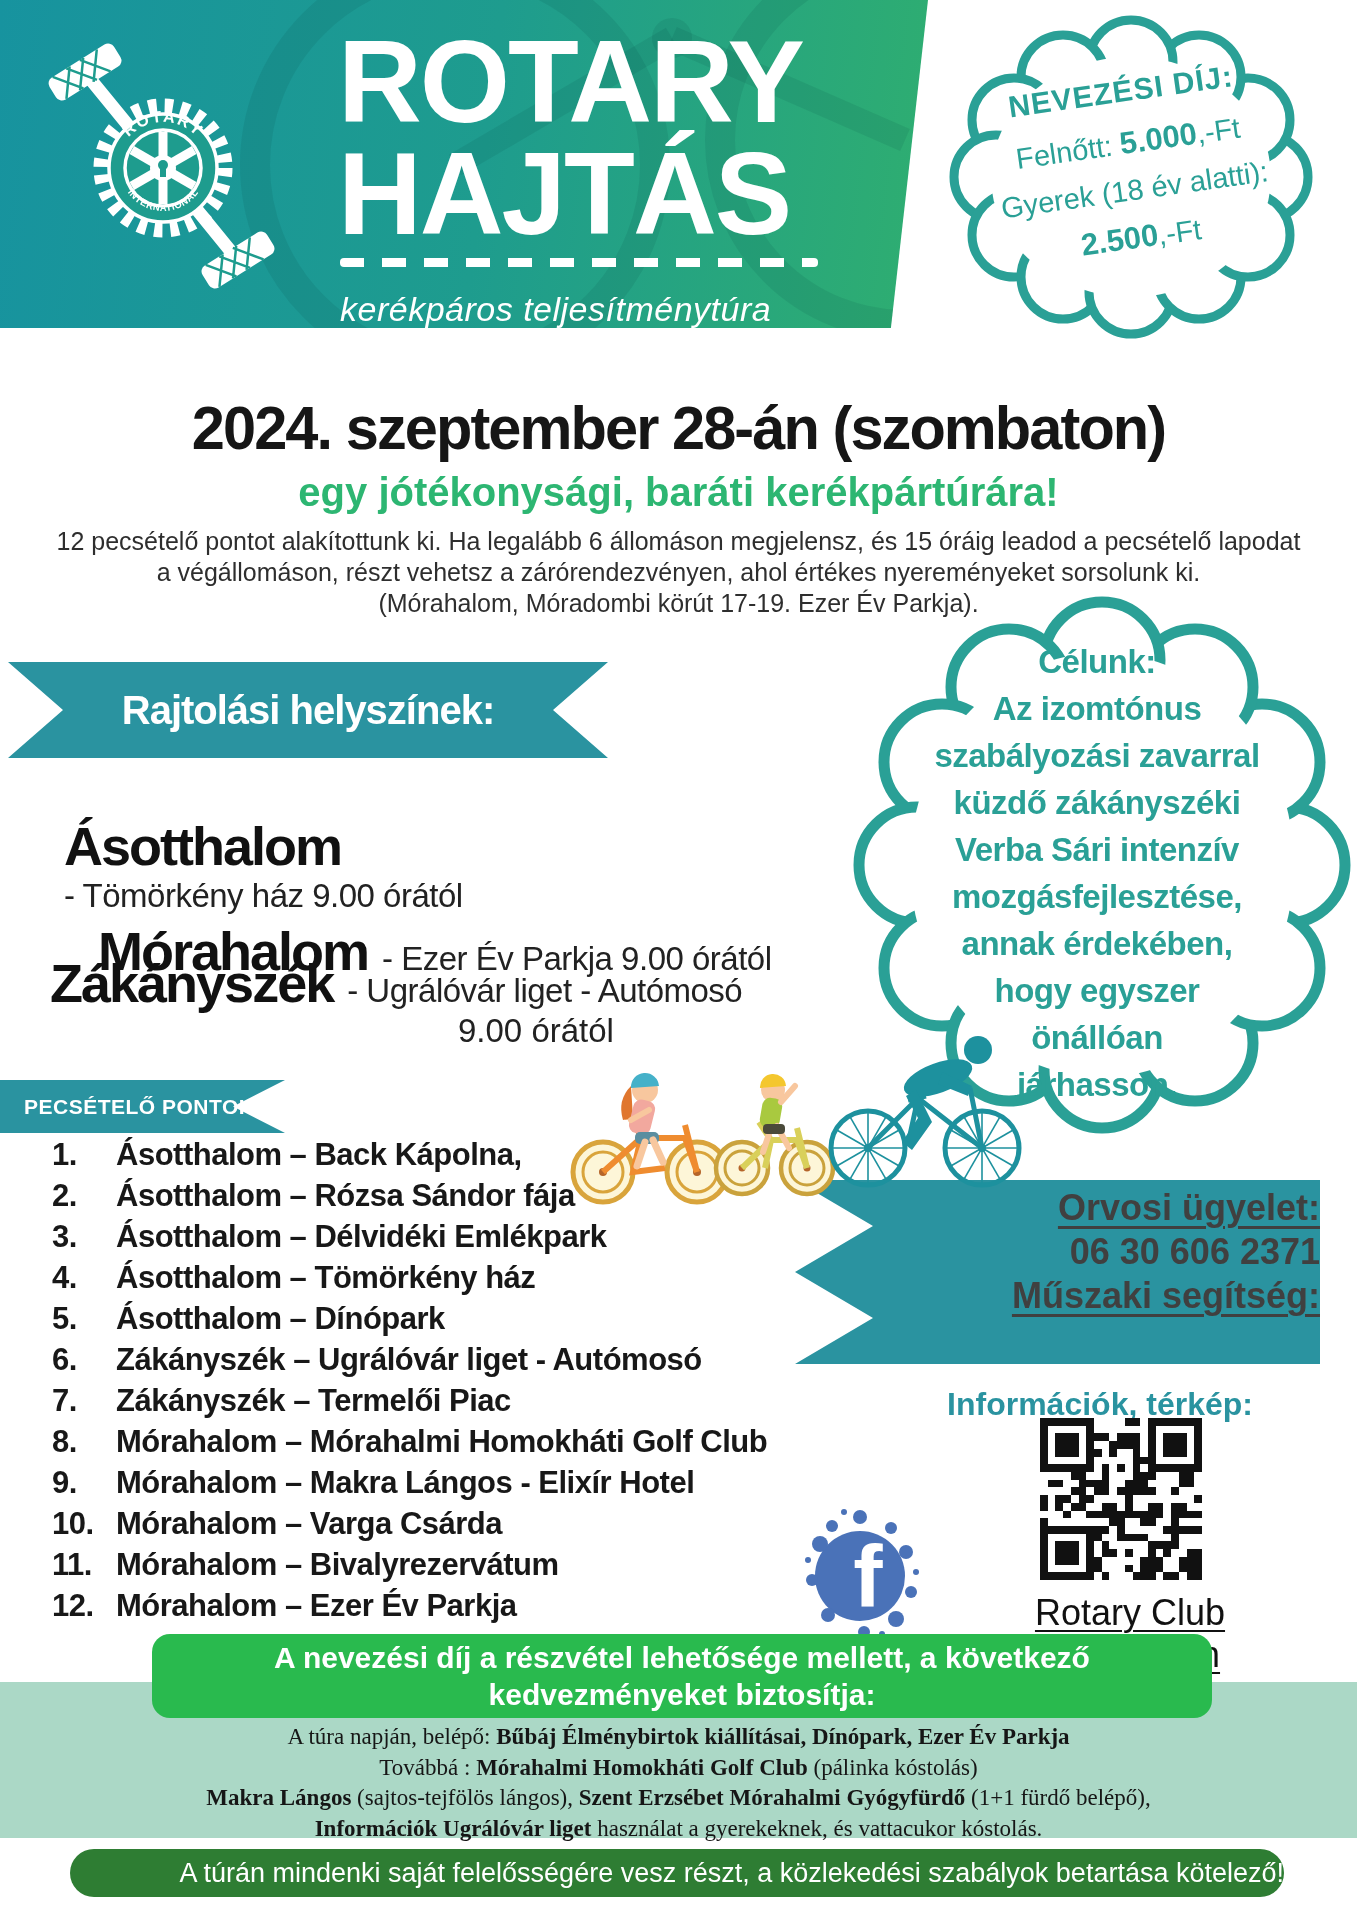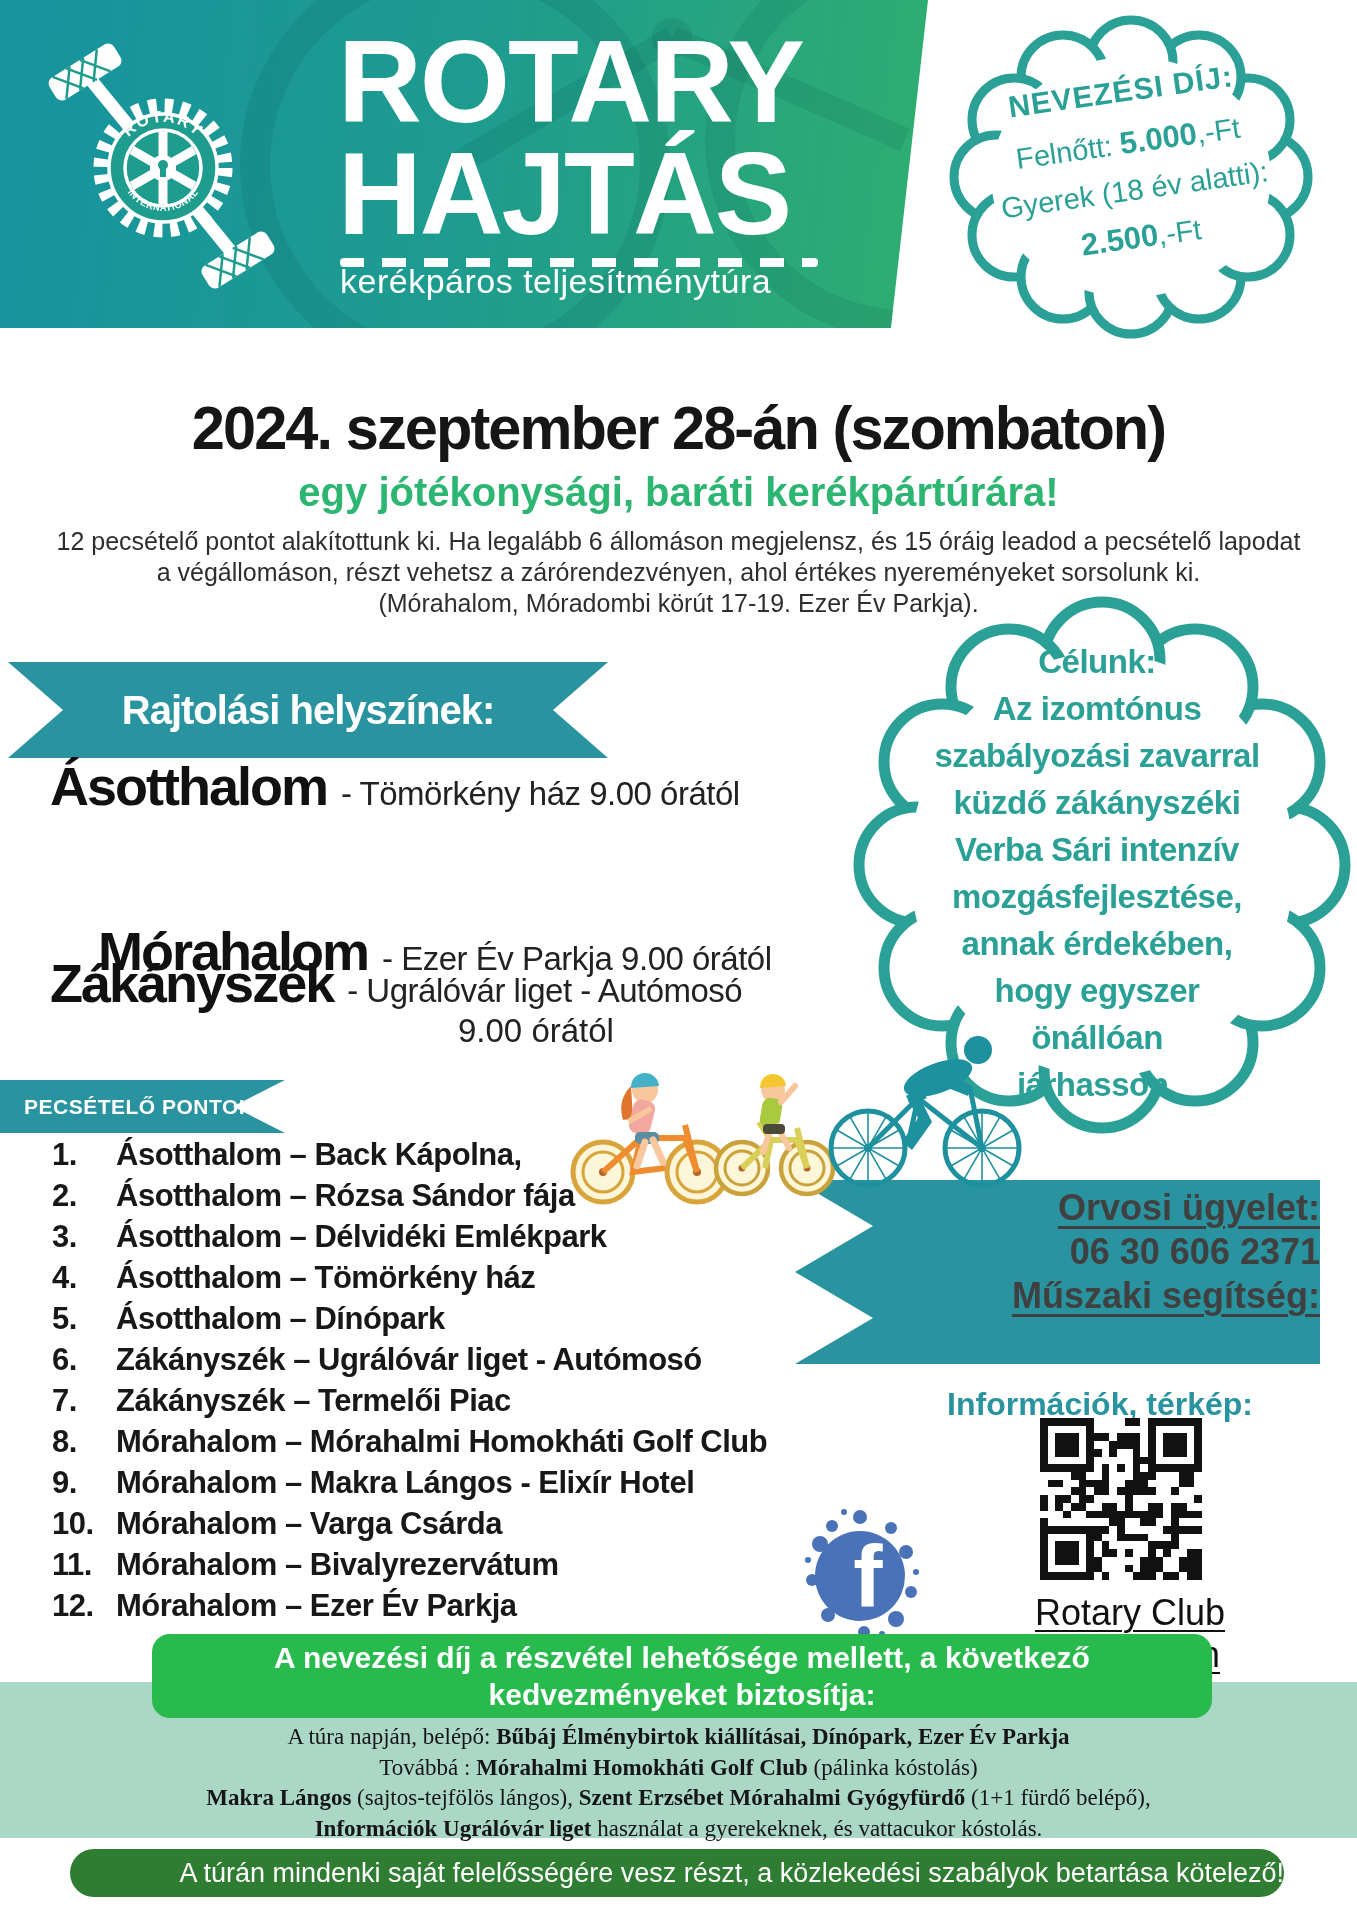--- a/index.html
+++ b/index.html
@@ -10,21 +10,21 @@
 
   
   .header{left:0;top:0;width:928px;height:328px;overflow:hidden;
           background:linear-gradient(97deg,#17939f 0%,#1e9c8e 52%,#2fae70 100%);
           clip-path:polygon(0 0,100% 0,96% 100%,0 100%);}
   .header svg.watermark{position:absolute;left:0;top:0;}
   .title1{left:338px;top:24px;font-size:116px;font-weight:800;color:#fff;line-height:1;letter-spacing:-2px;}
   .title2{left:338px;top:136px;font-size:116px;font-weight:800;color:#fff;line-height:1;letter-spacing:-2px;}
   .dash{left:340px;top:258px;width:478px;height:9px;border-radius:4px;
         background:repeating-linear-gradient(90deg,#fff 0 24px,transparent 24px 42px);}
-  .header-sub{left:340px;top:262px;font-size:34px;font-weight:500;color:#fff;letter-spacing:.5px;}
+  .header-sub{left:340px;top:290px;font-size:34px;font-weight:500;color:#fff;letter-spacing:.5px;font-style:italic;}
   .logo{left:35px;top:16px;}
 
   
   .fee-cloud-svg{left:905px;top:5px;}
   .fee-text{left:952px;top:74px;width:360px;transform:rotate(-8deg);transform-origin:center;
             color:var(--cloud_teal);text-align:center;}
   .fee-title{font-size:30px;font-weight:800;letter-spacing:1px;margin-bottom:17px;}
   .fee-line{font-size:29px;font-weight:500;margin-bottom:13px;}
   .fee-price{font-weight:800;font-size:31px;}
 
@@ -36,21 +36,21 @@
   .desc{left:0;top:526px;width:1357px;font-size:25px;line-height:31px;font-weight:500;color:#2e2e2e;}
 
   
   .ribbon-svg{left:8px;top:662px;}
   .ribbon-text{left:8px;top:662px;width:600px;height:96px;display:flex;align-items:center;
                justify-content:center;color:#fff;font-size:40px;font-weight:700;letter-spacing:-1px;}
   .loc-row{left:50px;display:flex;align-items:baseline;white-space:nowrap;}
   .loc-town{font-size:54px;font-weight:800;color:#111;letter-spacing:-2px;}
   .loc-detail{font-size:33px;font-weight:500;color:#222;margin-left:14px;letter-spacing:-0.5px;}
   .loc-detail2{left:458px;top:1012px;font-size:33px;font-weight:500;color:#222;}
-  .loc-r1{top:755px;} .loc-r2{top:920px;margin-left:48px;} .loc-r3{top:952px;}
+  .loc-r1{top:815px;flex-direction:column;} .loc-r2{top:920px;margin-left:48px;} .loc-r3{top:952px;}
 
   
   .stamp-banner-svg{left:0;top:1080px;}
   .stamp-banner-text{left:24px;top:1080px;height:53px;display:flex;align-items:center;
                      color:#fff;font-size:21px;font-weight:700;letter-spacing:.5px;}
   .stamp-list{left:52px;top:1134px;}
   .stamp-row{display:flex;height:41px;align-items:center;font-size:31px;font-weight:700;
              color:#181818;letter-spacing:-0.5px;white-space:nowrap;}
   .stamp-num{width:64px;flex:0 0 64px;}
 

